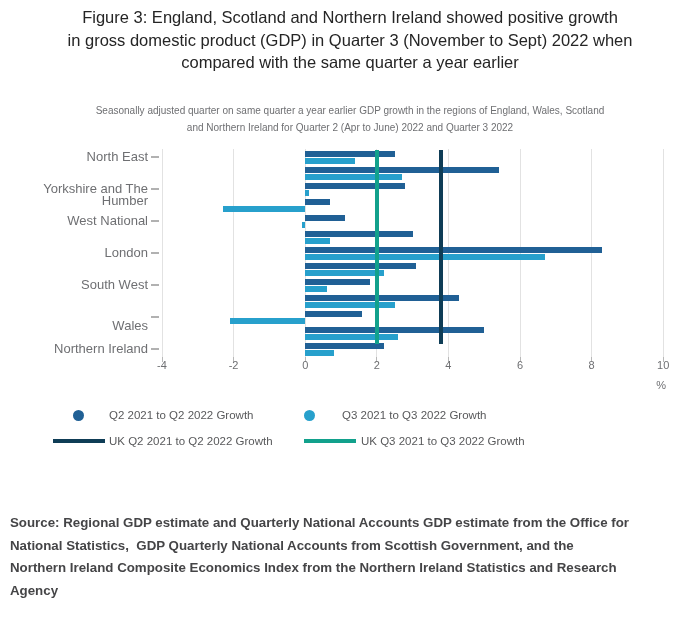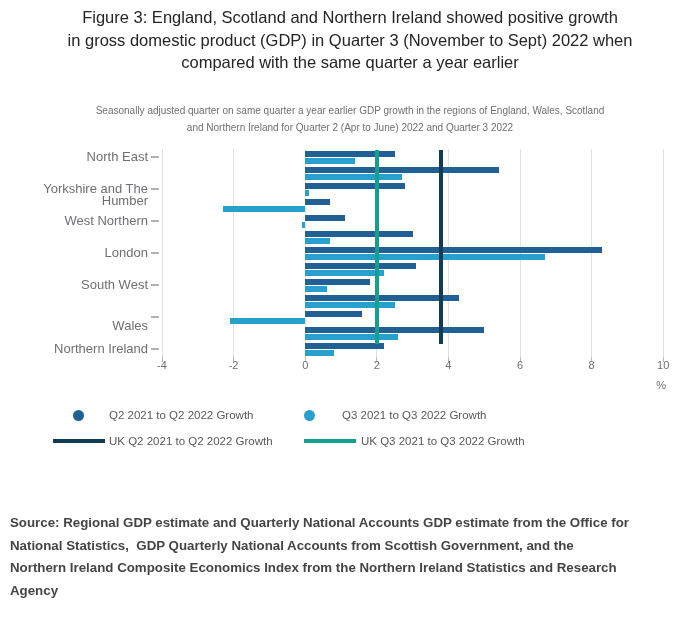--- a/index.html
+++ b/index.html
@@ -60,21 +60,21 @@
 compared with the same quarter a year earlier</div>
   <div class="figure-subtitle">Seasonally adjusted quarter on same quarter a year earlier GDP growth in the regions of England, Wales, Scotland
 and Northern Ireland for Quarter 2 (Apr to June) 2022 and Quarter 3 2022</div>
 
   <div id="chart">
     <div id="y-axis">
         <div class="ylabel" style="top: 151px;">North East</div>
         <div class="ytick" style="top: 156.3px;"></div>
         <div class="ylabel" style="top: 183px;">Yorkshire and The Humber</div>
         <div class="ytick" style="top: 188.3px;"></div>
-        <div class="ylabel" style="top: 215px;">West Northern</div>
+        <div class="ylabel" style="top: 215px;">West National</div>
         <div class="ytick" style="top: 220.3px;"></div>
         <div class="ylabel" style="top: 247px;">London</div>
         <div class="ytick" style="top: 252.3px;"></div>
         <div class="ylabel" style="top: 279px;">South West</div>
         <div class="ytick" style="top: 284.3px;"></div>
         <div class="ylabel" style="top: 320px;">Wales</div>
         <div class="ytick" style="top: 316.3px;"></div>
         <div class="ylabel" style="top: 343px;">Northern Ireland</div>
         <div class="ytick" style="top: 348.3px;"></div>
       </div>

